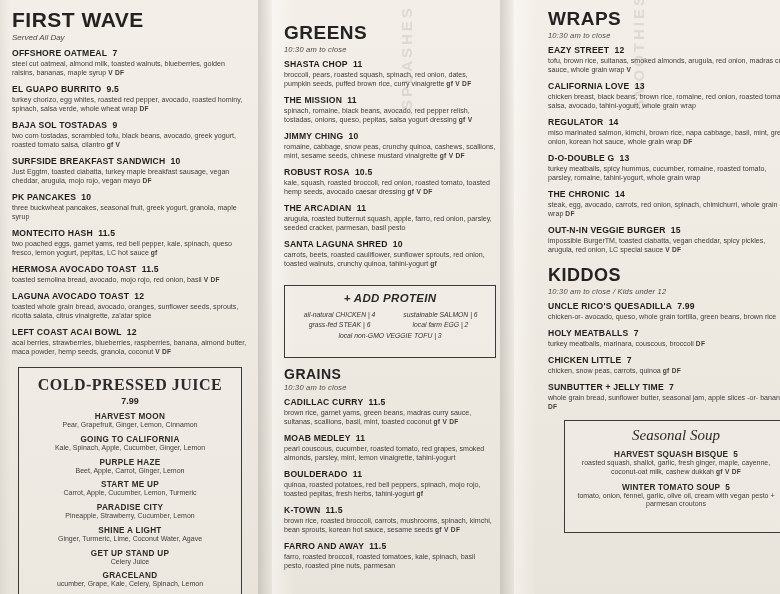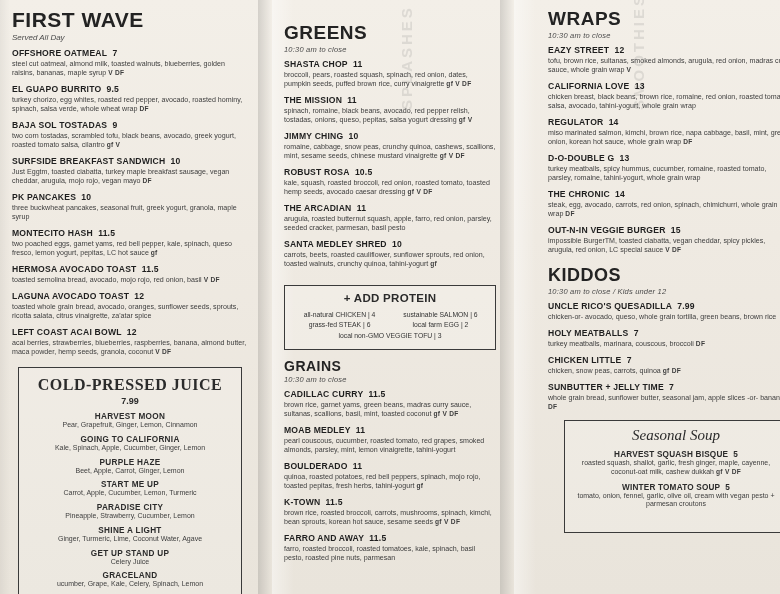--- a/index.html
+++ b/index.html
@@ -54,23 +54,24 @@
   .watermark{
     position:absolute;color:rgba(120,120,120,0.18);
     font-size:15px;font-weight:bold;letter-spacing:3px;
     transform:rotate(-90deg);transform-origin:left top;
     white-space:nowrap;pointer-events:none;
   }
 
   
   .box{
     border:1px solid #3a3a3a;
-    padding:6px 8px 8px 8px;
+    padding:6px 8px 16px 8px;
     margin:16px 0 8px 0;
     background:rgba(255,255,255,0.18);
+    font-style:italic;
   }
   .box h2{
     text-align:center;font-size:11.5px;font-weight:bold;margin:0 0 6px 0;letter-spacing:.3px;
   }
   .protein-grid{display:flex;flex-wrap:wrap;font-size:6.8px;line-height:1.5;justify-content:space-between;}
   .protein-grid .p{width:48%;text-align:center;color:#333;}
 
   .cpj{
     border:1px solid #3a3a3a;margin:10px 6px 0 6px;padding:8px 10px 10px 10px;
     background:rgba(255,255,255,0.16);
@@ -201,21 +202,21 @@
     </div>
     <div class="item">
       <div class="nm"><span>ROBUST ROSA</span>&nbsp;&nbsp;<span class="price">10.5</span></div>
       <div class="dsc">kale, squash, roasted broccoli, red onion, roasted tomato, toasted hemp seeds, avocado caesar dressing <span class="tag">gf V DF</span></div>
     </div>
     <div class="item">
       <div class="nm"><span>THE ARCADIAN</span>&nbsp;&nbsp;<span class="price">11</span></div>
       <div class="dsc">arugula, roasted butternut squash, apple, farro, red onion, parsley, seeded cracker, parmesan, basil pesto</div>
     </div>
     <div class="item">
-      <div class="nm"><span>SANTA MEDLEY SHRED</span>&nbsp;&nbsp;<span class="price">10</span></div>
+      <div class="nm"><span>SANTA LAGUNA SHRED</span>&nbsp;&nbsp;<span class="price">10</span></div>
       <div class="dsc">carrots, beets, roasted cauliflower, sunflower sprouts, red onion, toasted walnuts, crunchy quinoa, tahini-yogurt <span class="tag">gf</span></div>
     </div>
 
     <div class="box">
       <h2>+ ADD PROTEIN</h2>
       <div class="protein-grid">
         <div class="p">all-natural CHICKEN | 4</div>
         <div class="p">sustainable SALMON | 6</div>
         <div class="p">grass-fed STEAK | 6</div>
         <div class="p">local farm EGG | 2</div>

